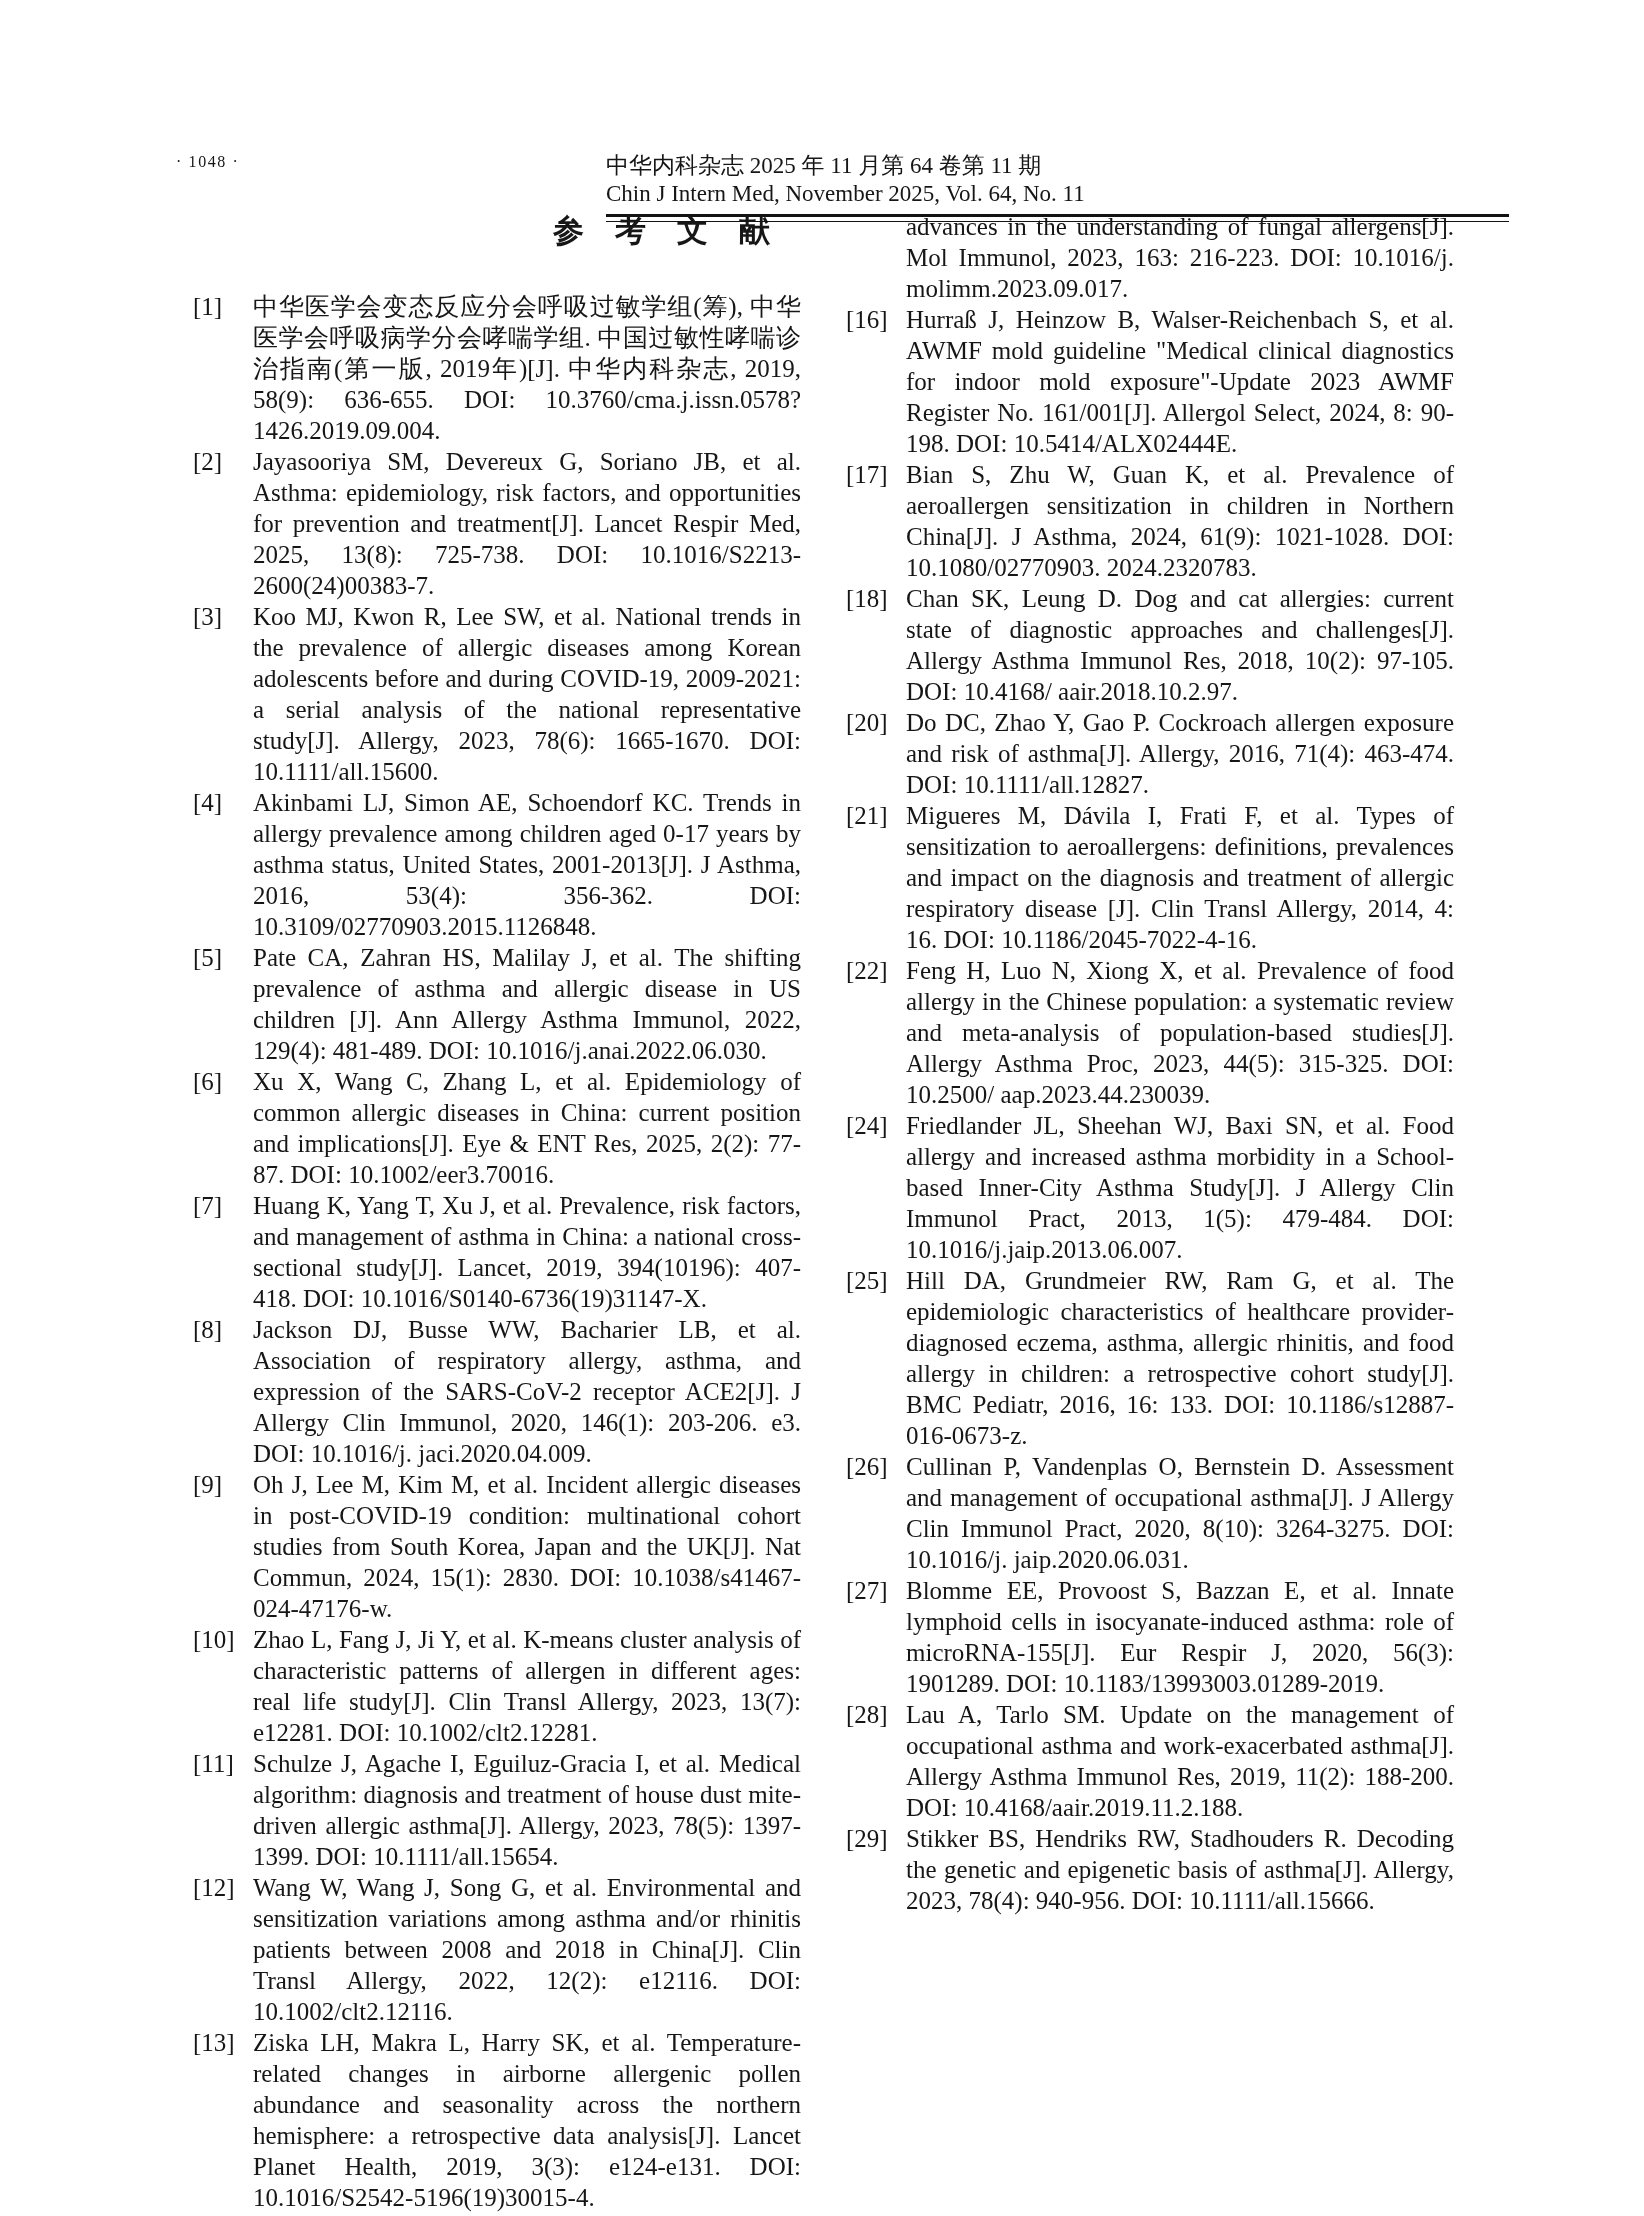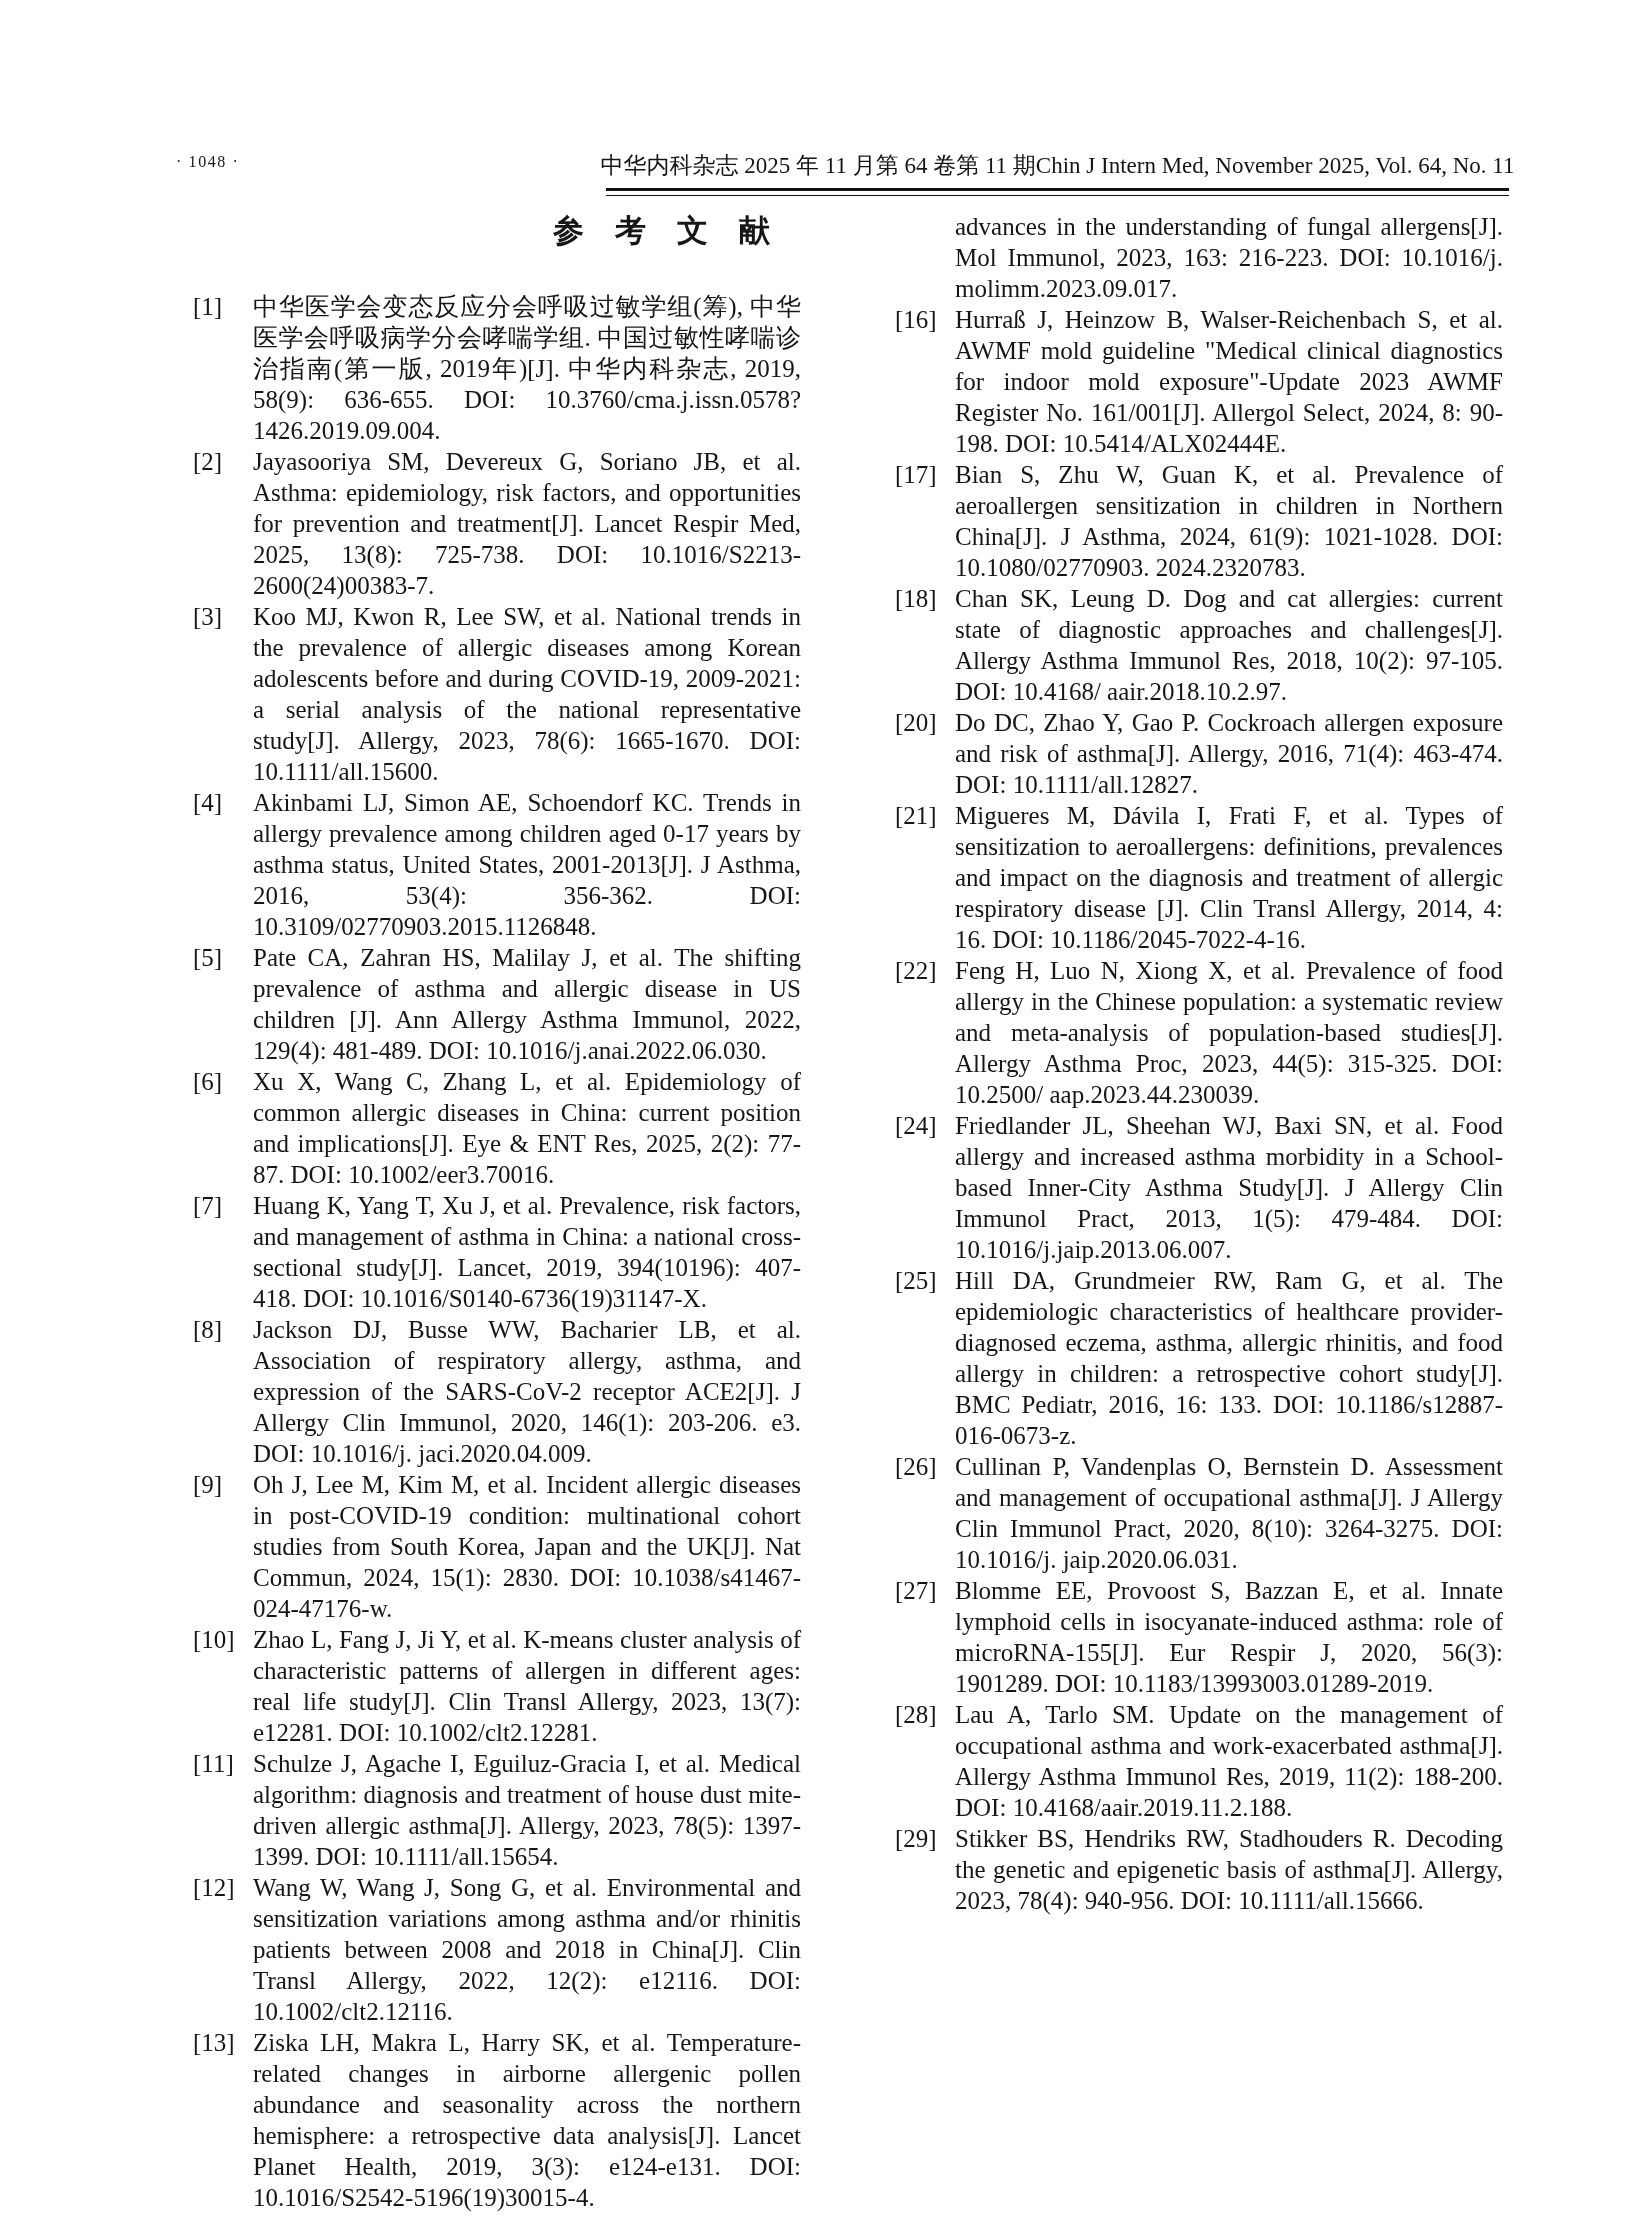--- a/index.html
+++ b/index.html
@@ -24,40 +24,41 @@
     white-space: nowrap;
   }
   .journal-block {
     position: absolute;
     left: 606px;
     top: 150px;
     width: 903px;
   }
   .journal-line {
     display: flex;
-    justify-content: center;
+    justify-content: space-between;
     align-items: baseline;
     font-size: 23px;
     white-space: nowrap;
+    flex-direction: column;
   }
   .double-rule {
     margin-top: 7.3px;
     height: 4px;
     border-top: 3.2px solid #121212;
     border-bottom: 1.6px solid #121212;
   }
   .col {
     position: absolute;
     top: 211px;
     width: 608px;
     font-size: 25px;
     line-height: 31px;
   }
   .col-left  { left: 193px; }
-  .col-right { left: 895px; }
+  .col-right { left: 846px; }
   .section-title {
     margin: 1.6px 0 43px 0;
     font-size: 31px;
     font-weight: bold;
     text-align: right;
     letter-spacing: 1em;
     text-indent: 1em;
     line-height: 35px;
   }
   .ref {

